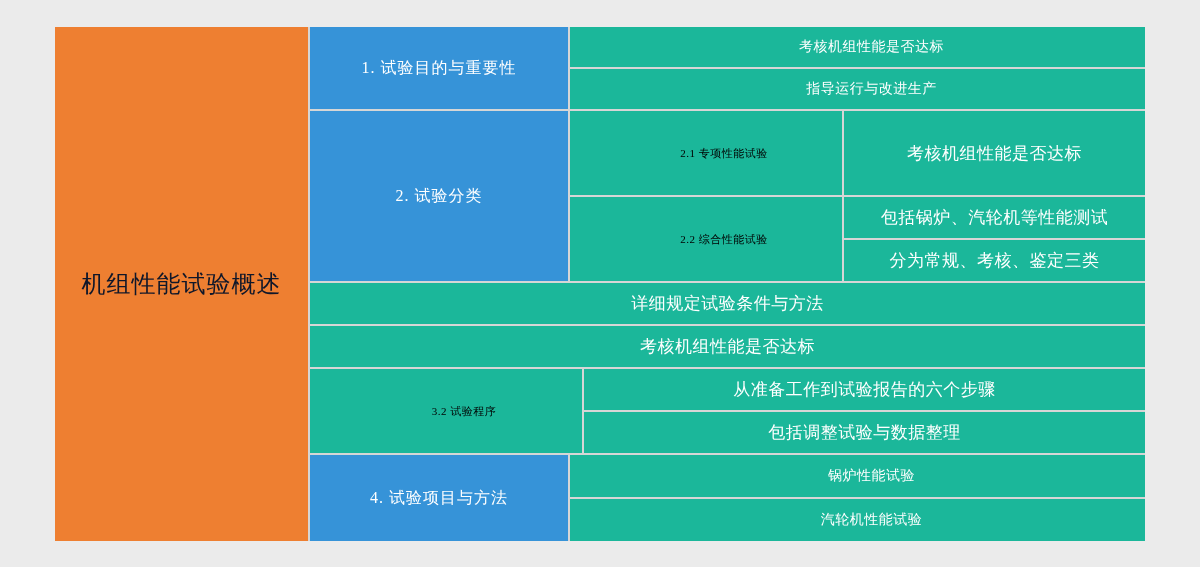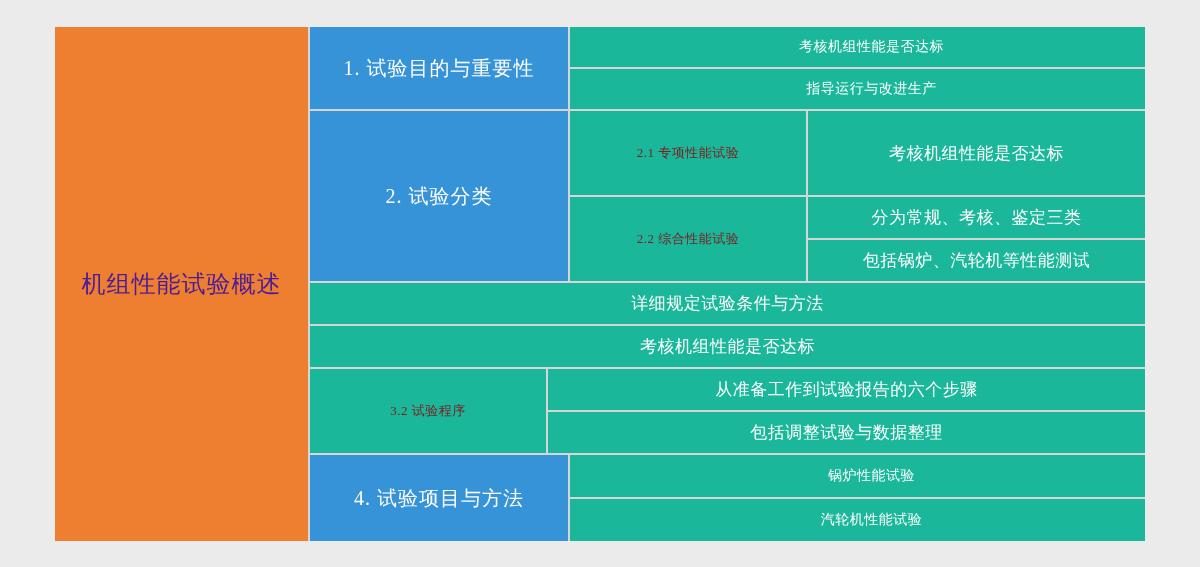--- a/index.html
+++ b/index.html
@@ -21,21 +21,21 @@
     display: flex;
     flex-direction: row;
     box-sizing: border-box;
   }
 
   
   .col-root {
     width: 255px;
     flex: 0 0 255px;
     background: #ee7f31;
-    color: #4c1d95;
+    color: #0f172a;
     display: flex;
     align-items: center;
     justify-content: center;
     text-align: right;
     font-size: 24px;
     letter-spacing: 1px;
     box-sizing: border-box;
     border-right: 2px solid #d6d6d6;
   }
 
@@ -62,21 +62,21 @@
   
   .lvl2 {
     flex: 0 0 260px;
     width: 260px;
     background: #3693d8;
     color: #ffffff;
     display: flex;
     align-items: center;
     justify-content: center;
     text-align: center;
-    font-size: 20px;
+    font-size: 16px;
     letter-spacing: 1px;
     box-sizing: border-box;
     border-right: 2px solid #d6d6d6;
   }
 
   
   .lvl3wrap {
     flex: 1 1 auto;
     display: flex;
     flex-direction: column;
@@ -107,29 +107,30 @@
     flex-direction: row;
     box-sizing: border-box;
     border-bottom: 2px solid #d6d6d6;
   }
   .grp:last-child { border-bottom: none; }
 
   .grp-label {
     flex: 0 0 238px;
     width: 238px;
     background: #1bb79a;
-    color: #7f1d1d;
-    display: flex;
-    align-items: center;
-    justify-content: center;
-    text-align: center;
-    font-size: 13px;
+    color: #000000;
+    display: flex;
+    align-items: center;
+    justify-content: center;
+    text-align: center;
+    font-size: 11px;
     letter-spacing: 0.5px;
     box-sizing: border-box;
     border-right: 2px solid #d6d6d6;
+    margin-left: 36px;
   }
 
   .grp-leaves {
     flex: 1 1 auto;
     display: flex;
     flex-direction: column;
   }
 
   .grp-leaf {
     flex: 1 1 0;
@@ -170,22 +171,22 @@
         <div class="grp">
           <div class="grp-label">2.1  专项性能试验</div>
           <div class="grp-leaves">
             <div class="grp-leaf">考核机组性能是否达标</div>
           </div>
         </div>
 
         <div class="grp">
           <div class="grp-label">2.2  综合性能试验</div>
           <div class="grp-leaves">
+            <div class="grp-leaf">包括锅炉、汽轮机等性能测试</div>
             <div class="grp-leaf">分为常规、考核、鉴定三类</div>
-            <div class="grp-leaf">包括锅炉、汽轮机等性能测试</div>
           </div>
         </div>
 
       </div>
     </div>
 
     <div class="section s3">
       <div class="lvl3wrap">
 
         <div class="grp">

